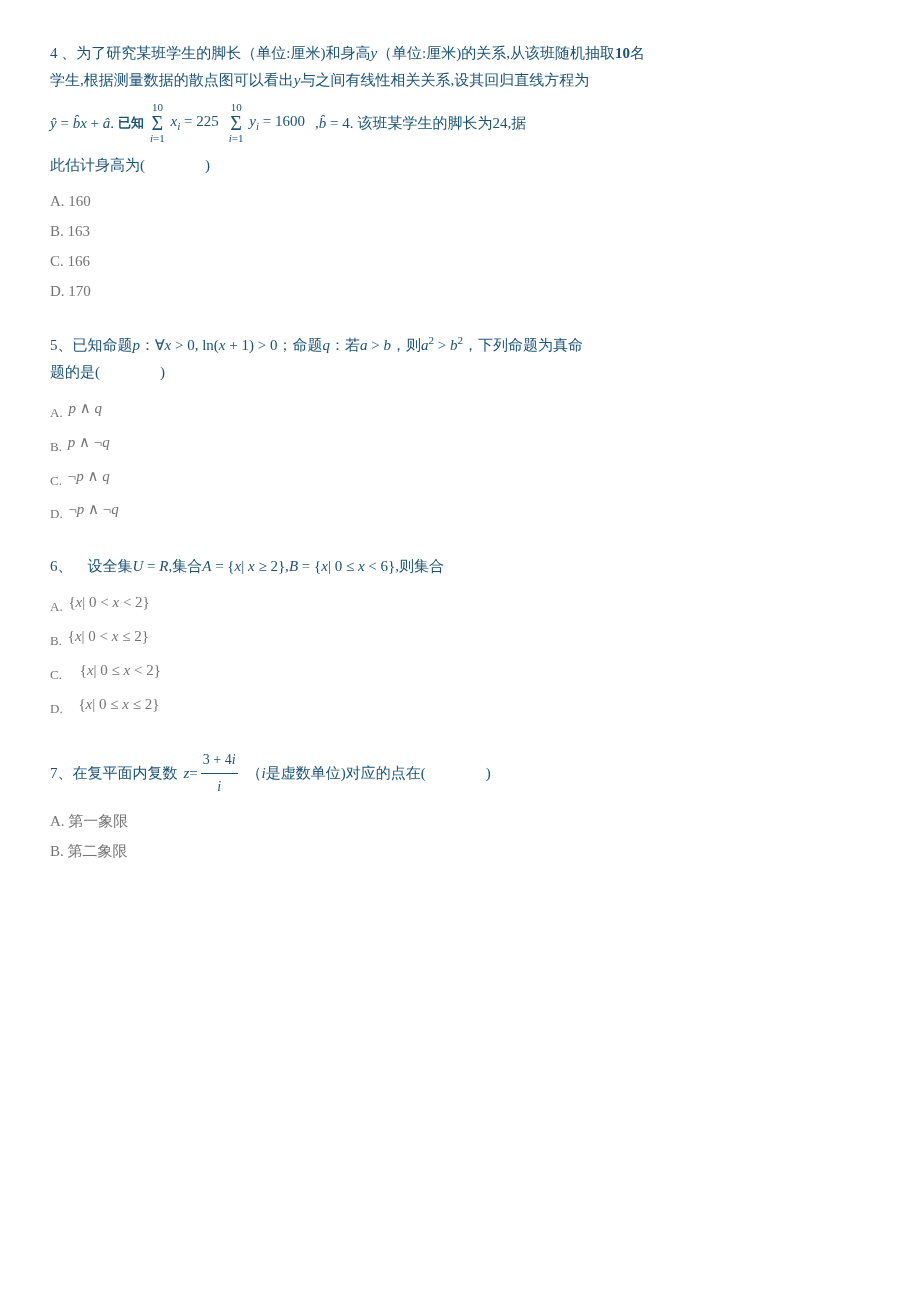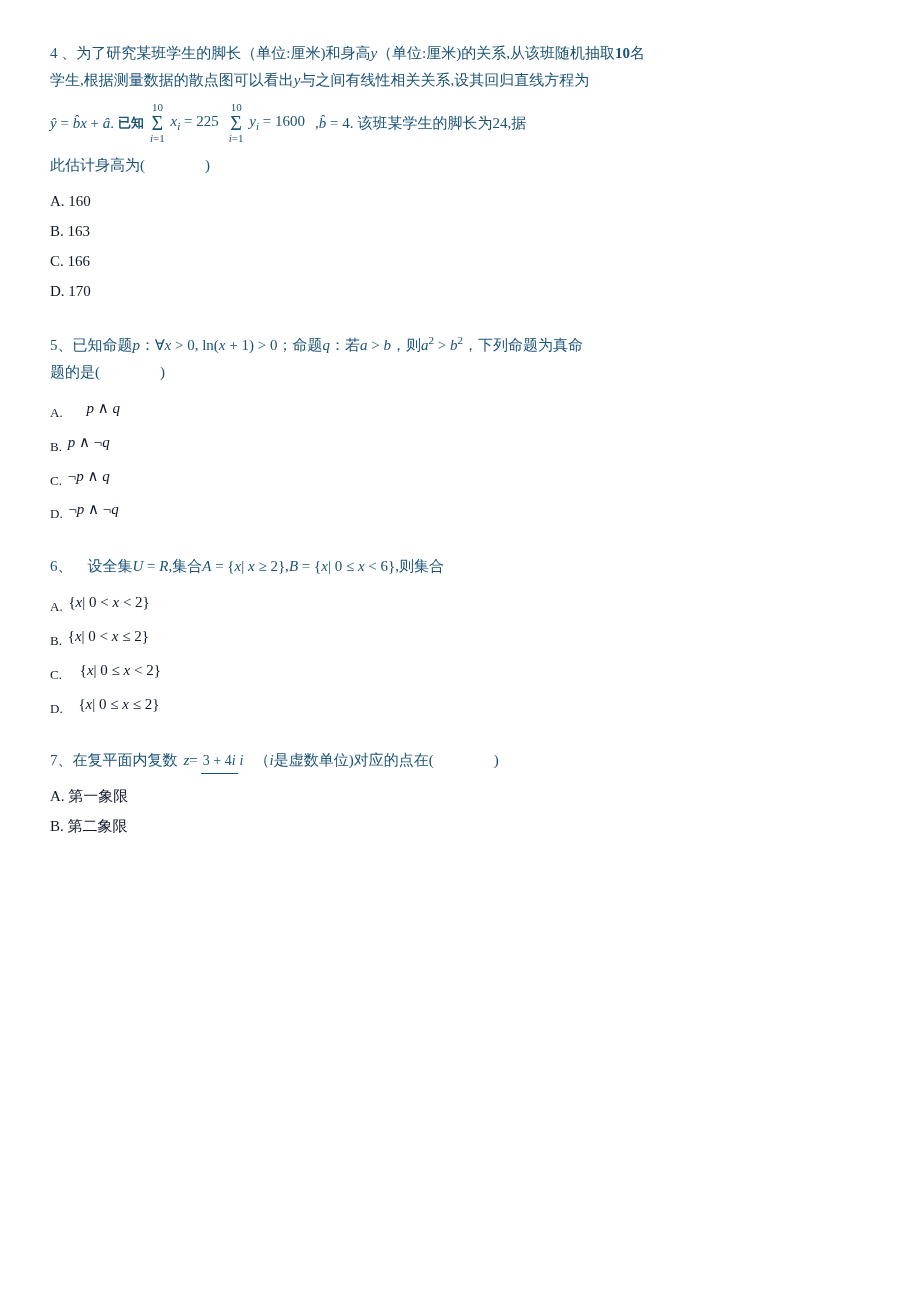--- a/index.html
+++ b/index.html
@@ -29,36 +29,36 @@
       color: #1a5276;
       font-size: 15px;
       line-height: 2;
     }
     .options {
       margin-top: 10px;
       color: #1a5276;
     }
     .option {
       margin-bottom: 6px;
-      color: #0f172a;
+      color: #737373;
       font-size: 15px;
     }
     .option-label {
       font-size: 13px;
       vertical-align: sub;
     }
     sup {
       font-size: 11px;
     }
     sub {
       font-size: 11px;
     }
     .frac {
       display: inline-flex;
-      flex-direction: row;
+      flex-direction: column;
       align-items: center;
       vertical-align: middle;
       margin: 0 3px;
     }
     .frac .numer {
       border-bottom: 1px solid #1a5276;
       padding: 0 2px;
       font-size: 14px;
     }
     .frac .denom {
@@ -151,21 +151,21 @@
     <div class="q-text">
       <span>5、已知命题<em>p</em>：∀<em>x</em> &gt; 0, ln(<em>x</em> + 1) &gt; 0；命题<em>q</em>：若<em>a</em> &gt; <em>b</em>，则<em>a</em><sup>2</sup> &gt; <em>b</em><sup>2</sup>，下列命题为真命</span>
     </div>
     <div class="q-text">
       题的是(　　　　)
     </div>
 
     <div class="options">
       <div class="option">
         <span class="option-label">A.</span>
-        <span style="margin-left:20px;"><em>p</em> ∧ <em>q</em></span>
+        <span style="margin-left:2px;"><em>p</em> ∧ <em>q</em></span>
       </div>
       <div class="option">
         <span class="option-label">B.</span>
         <span style="margin-left:2px;"><em>p</em> ∧ ¬<em>q</em></span>
       </div>
       <div class="option">
         <span class="option-label">C.</span>
         <span style="margin-left:2px;">¬<em>p</em> ∧ <em>q</em></span>
       </div>
       <div class="option">

